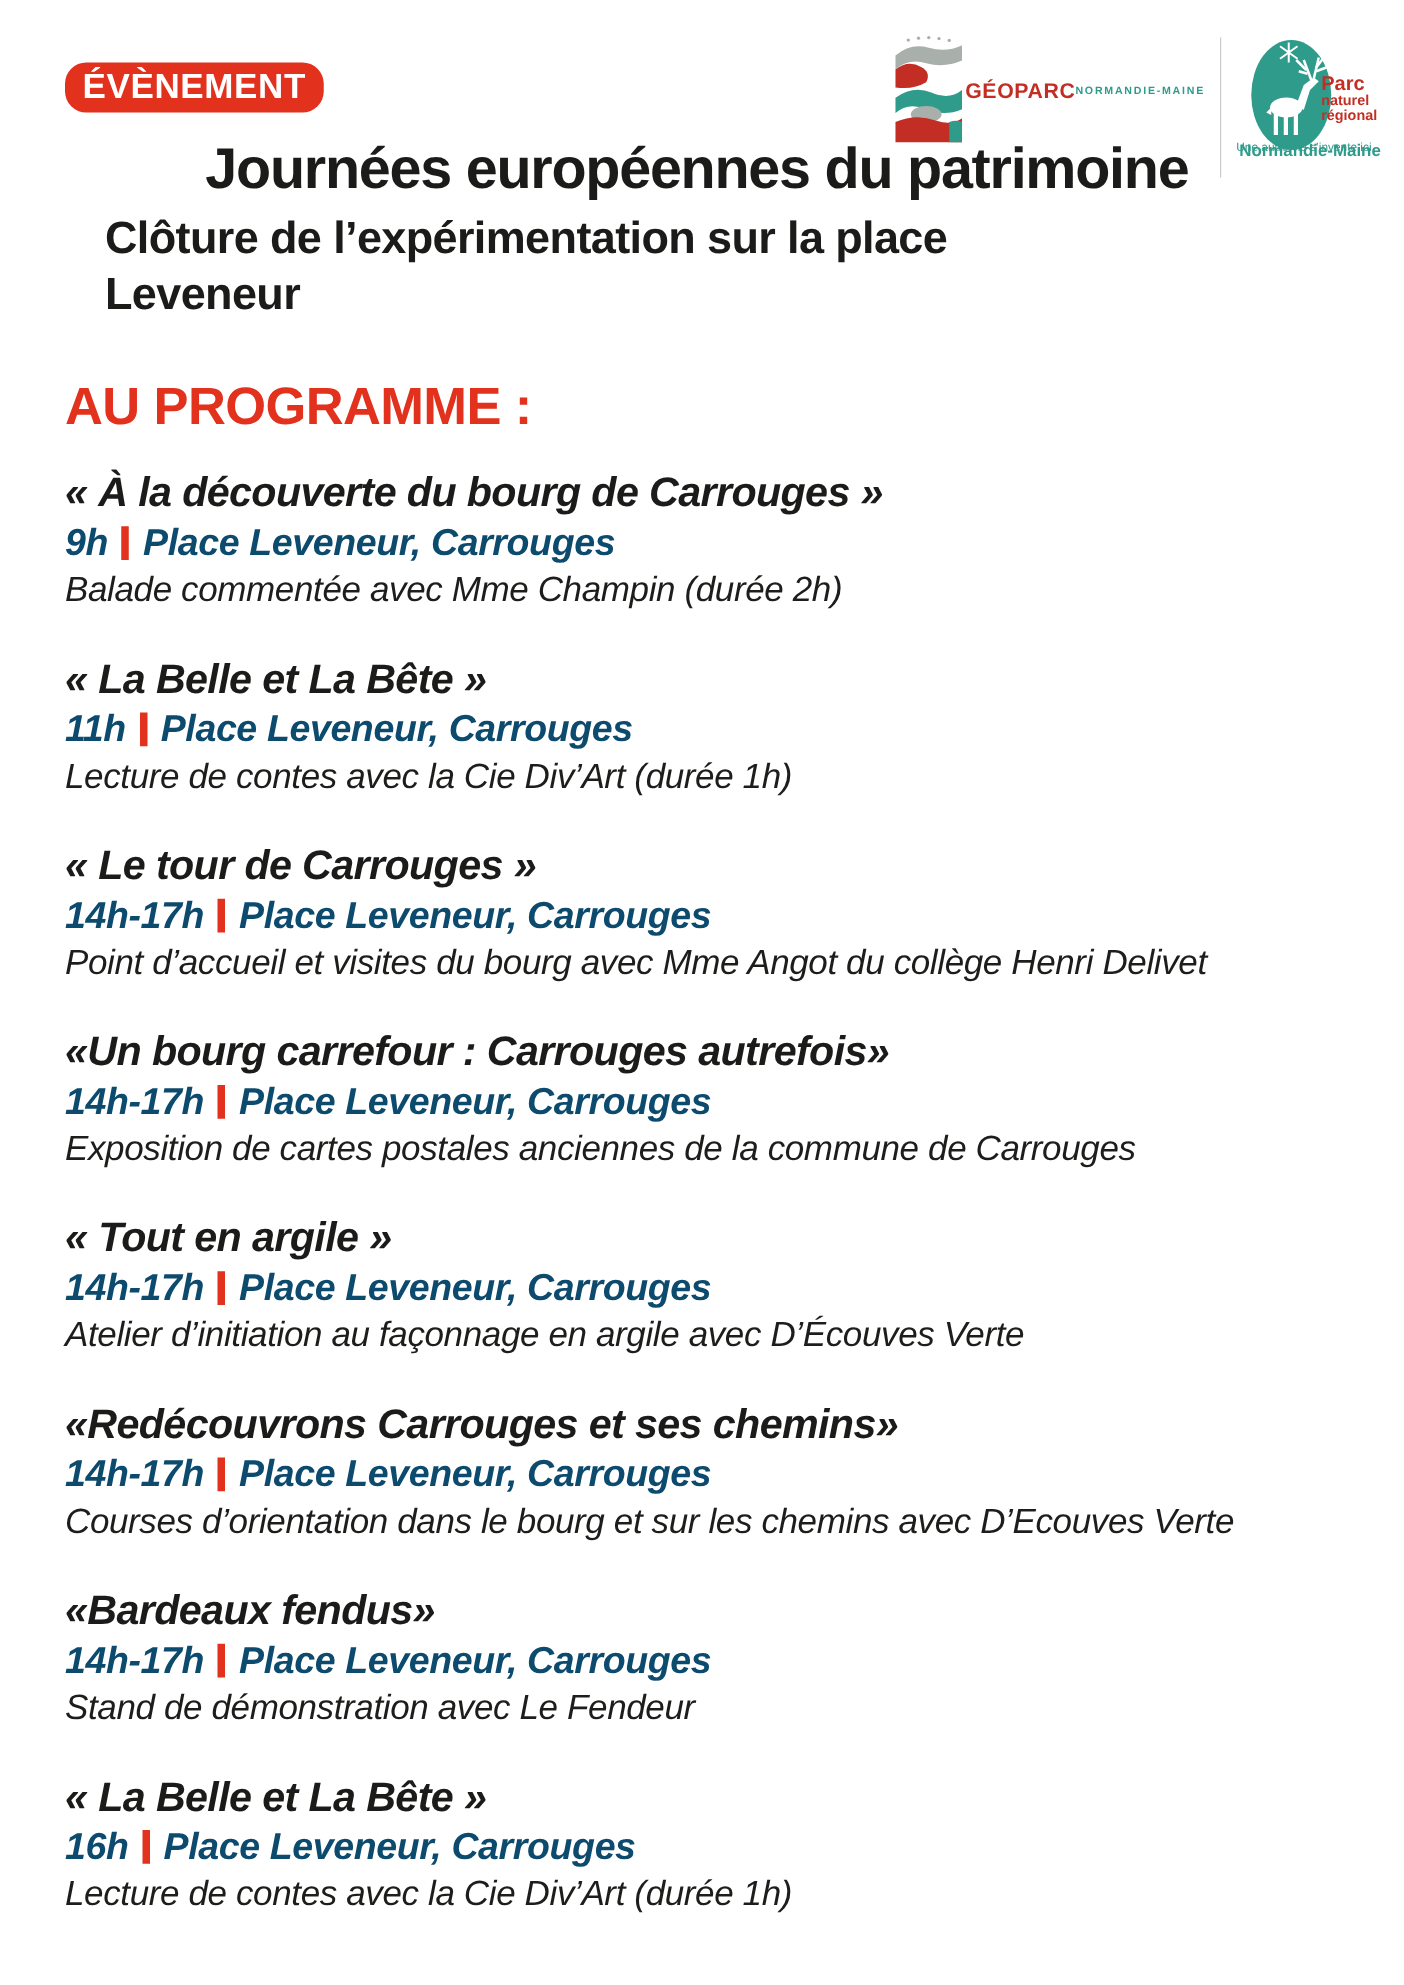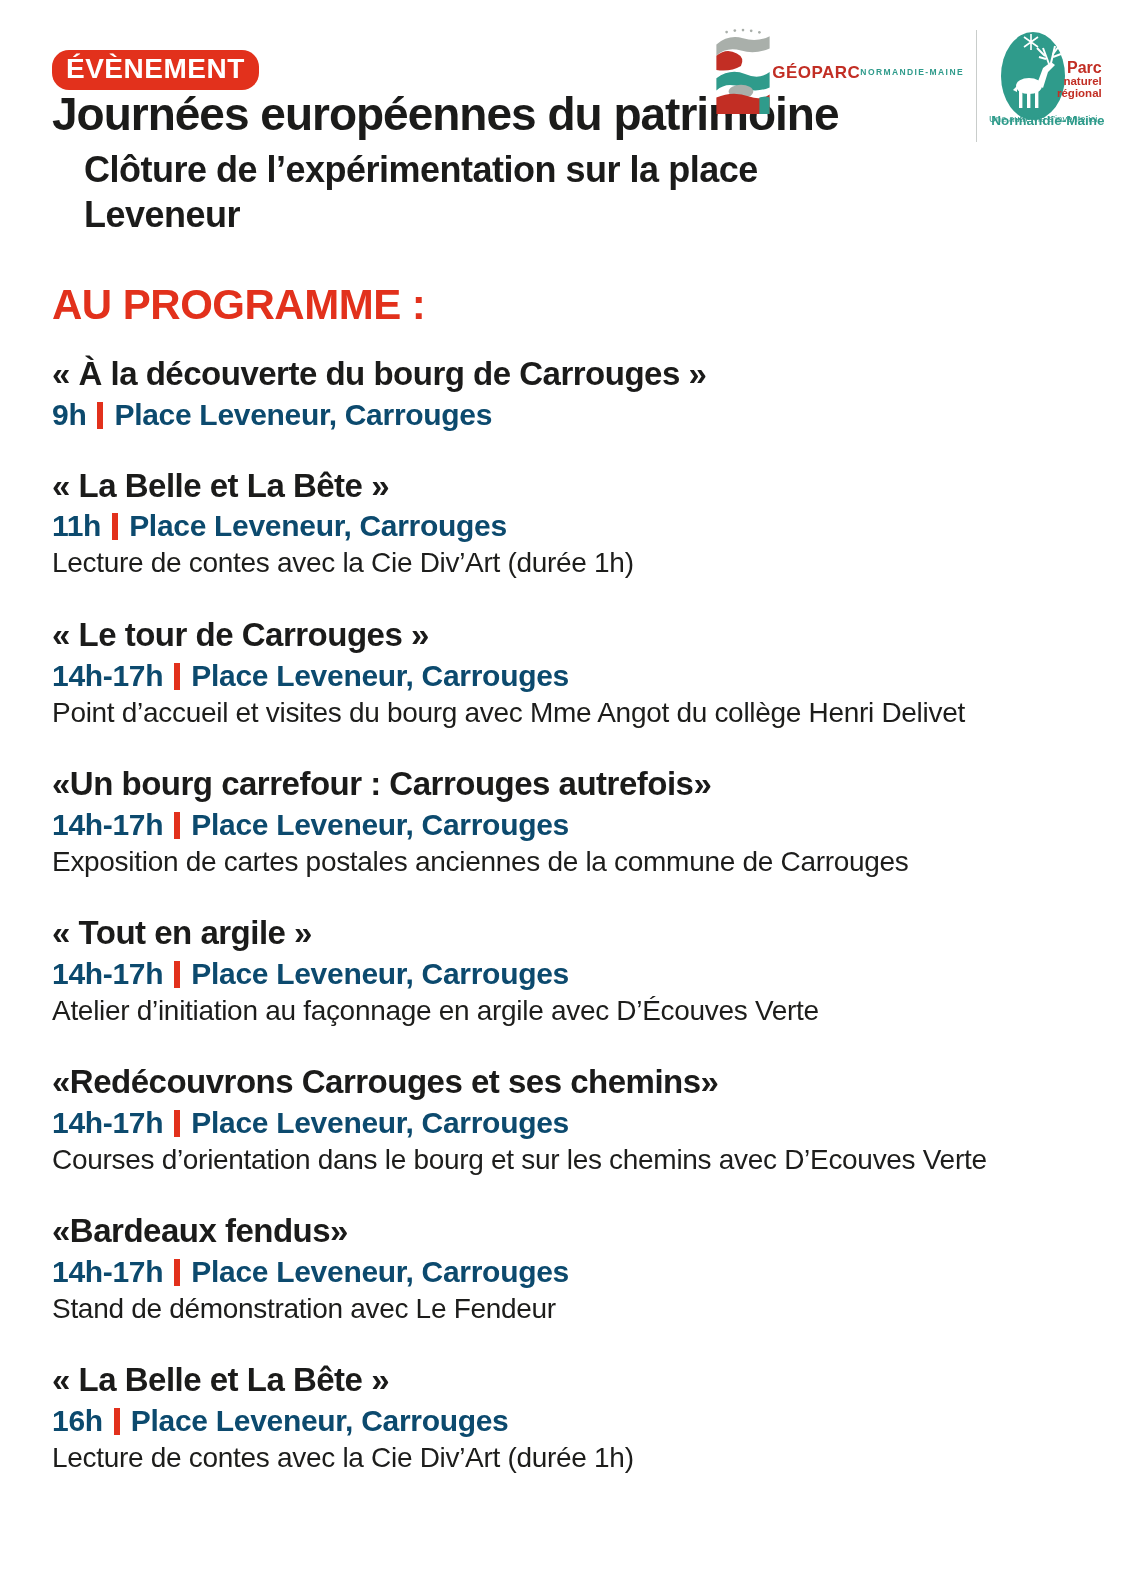--- a/index.html
+++ b/index.html
@@ -24,45 +24,45 @@
     display:flex; align-items:flex-start; gap:12px;
   }
   .logo-block { display:flex; flex-direction:row; align-items:center; }
   .geoparc-name { color:#C22E24; font-weight:bold; font-size:17px; letter-spacing:0.5px; margin-top:2px; line-height:1; }
   .geoparc-region { color:#2F9B8B; font-weight:bold; font-size:8.5px; letter-spacing:1.4px; margin-top:3px; line-height:1; }
   .logo-divider { width:1px; height:112px; background:#C9CDCB; margin-top:2px; }
   .pnr { position:relative; width:118px; height:118px; }
   .pnr svg { position:absolute; left:0; top:0; }
   .pnr-text {
     position:absolute; left:68px; top:32px; color:#C22E24; line-height:1.02;
-    text-align:right; font-weight:bold;
+    text-align:left; font-weight:bold;
   }
   .pnr-text .l1 { font-size:16px; }
   .pnr-text .l2, .pnr-text .l3 { font-size:11.5px; }
   .pnr-region { position:absolute; left:0; top:86px; width:118px; text-align:center;
     color:#2F9B8B; font-size:13.5px; font-weight:bold; line-height:1; }
   .pnr-tagline { position:absolute; left:0; top:86px; width:118px; 
     color:#2F9B8B; font-size:9.5px; font-weight:normal; line-height:1; }
 
   
   .main-title {
-    color:#1B1B1A; font-size:46px; font-weight:800;
-    letter-spacing:-1px; line-height:1.05;
+    margin-top:20px; color:#1B1B1A; font-size:46px; font-weight:800;
+    letter-spacing:-1px; line-height:1.05;text-align:center;
   }
   .sub-title {
     margin-top:10px; color:#1B1B1A; font-size:36px; font-weight:800;
     letter-spacing:-0.5px; line-height:1.24; max-width:820px;margin-left:32px;
   }
   .section-heading {
     margin-top:46px; color:#E2311C; font-size:42px; font-weight:800;
     letter-spacing:-0.5px; line-height:1;
   }
 
   
-  .program { margin-top:30px; }
+  .program { margin-top:30px;font-style:italic; }
   .item { margin-bottom:37px; }
   .item-title { color:#1B1B1A; font-size:33px; font-weight:800; letter-spacing:-0.5px; line-height:1.12; }
   .item-meta { margin-top:5px; color:#0c4a6e; font-size:30px; font-weight:bold; letter-spacing:-0.3px; line-height:1.1; }
   .meta-sep {
     display:inline-block; width:6px; height:27px; background:#E2311C;
     margin:0 11px; vertical-align:-4px;
   }
   .item-desc { margin-top:5px; color:#1D1D1B; font-size:28px; font-weight:400; letter-spacing:-0.3px; line-height:1.15; }
 </style>
 </head>
@@ -135,20 +135,21 @@
     <h1 class="main-title">Journées européennes du patrimoine</h1>
     <h2 class="sub-title">Clôture de l’expérimentation sur la place Leveneur</h2>
     <h3 class="section-heading">AU PROGRAMME :</h3>
 
     <div class="program" id="program-list">
     <div class="item">
       <div class="item-title">« À la découverte du bourg de Carrouges »</div>
       <div class="item-meta">
         <span class="meta-time">9h</span><span class="meta-sep"></span><span class="meta-place">Place Leveneur, Carrouges</span>
       </div>
+      <div class="item-desc">Balade commentée avec Mme Champin (durée 2h)</div>
     </div>
 
     <div class="item">
       <div class="item-title">« La Belle et La Bête »</div>
       <div class="item-meta">
         <span class="meta-time">11h</span><span class="meta-sep"></span><span class="meta-place">Place Leveneur, Carrouges</span>
       </div>
       <div class="item-desc">Lecture de contes avec la Cie Div’Art (durée 1h)</div>
     </div>
 

